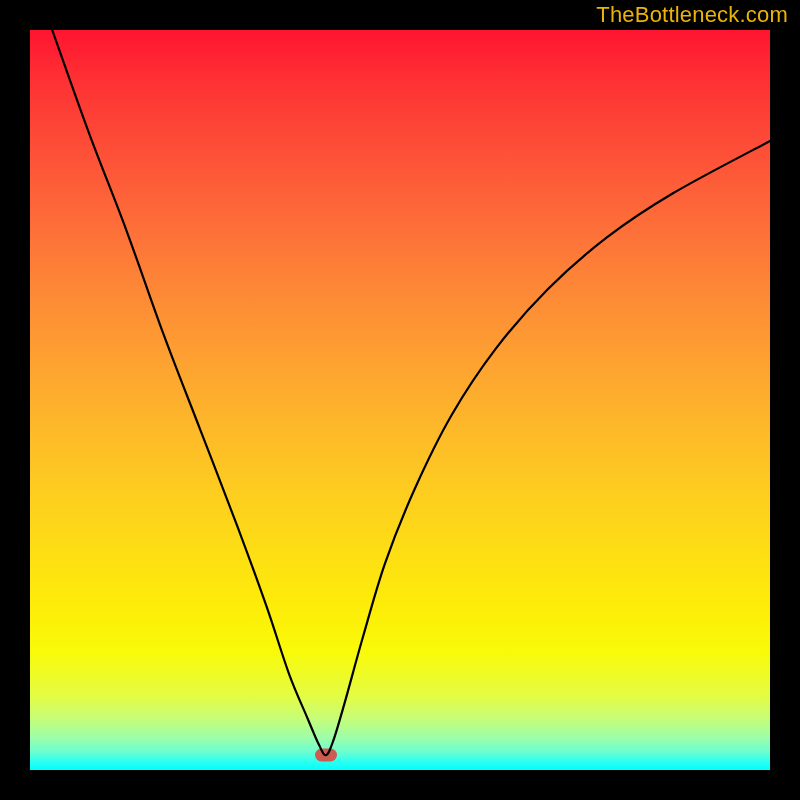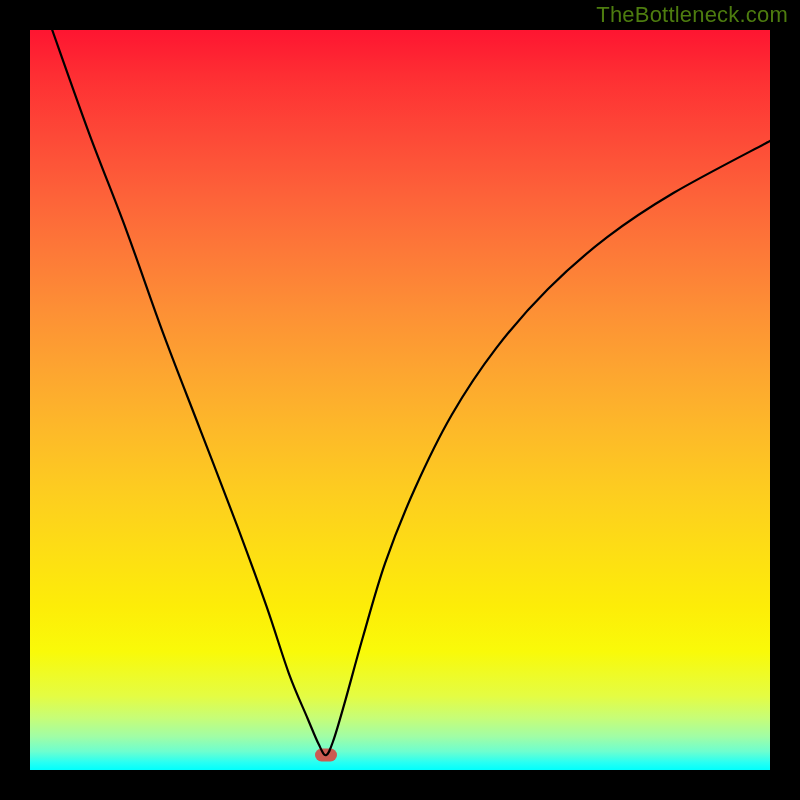--- a/index.html
+++ b/index.html
@@ -9,21 +9,21 @@
     width: 800px;
     height: 800px;
     background: #000;
   }
   .watermark {
     position: absolute;
     top: 2px;
     right: 12px;
     font-family: Arial, Helvetica, sans-serif;
     font-size: 22px;
-    color: #4d7c0f;
+    color: #eab308;
     font-weight: 500;
     letter-spacing: 0.2px;
     z-index: 5;
   }
   .plot {
     position: absolute;
     left: 30px;
     top: 30px;
     width: 740px;
     height: 740px;

